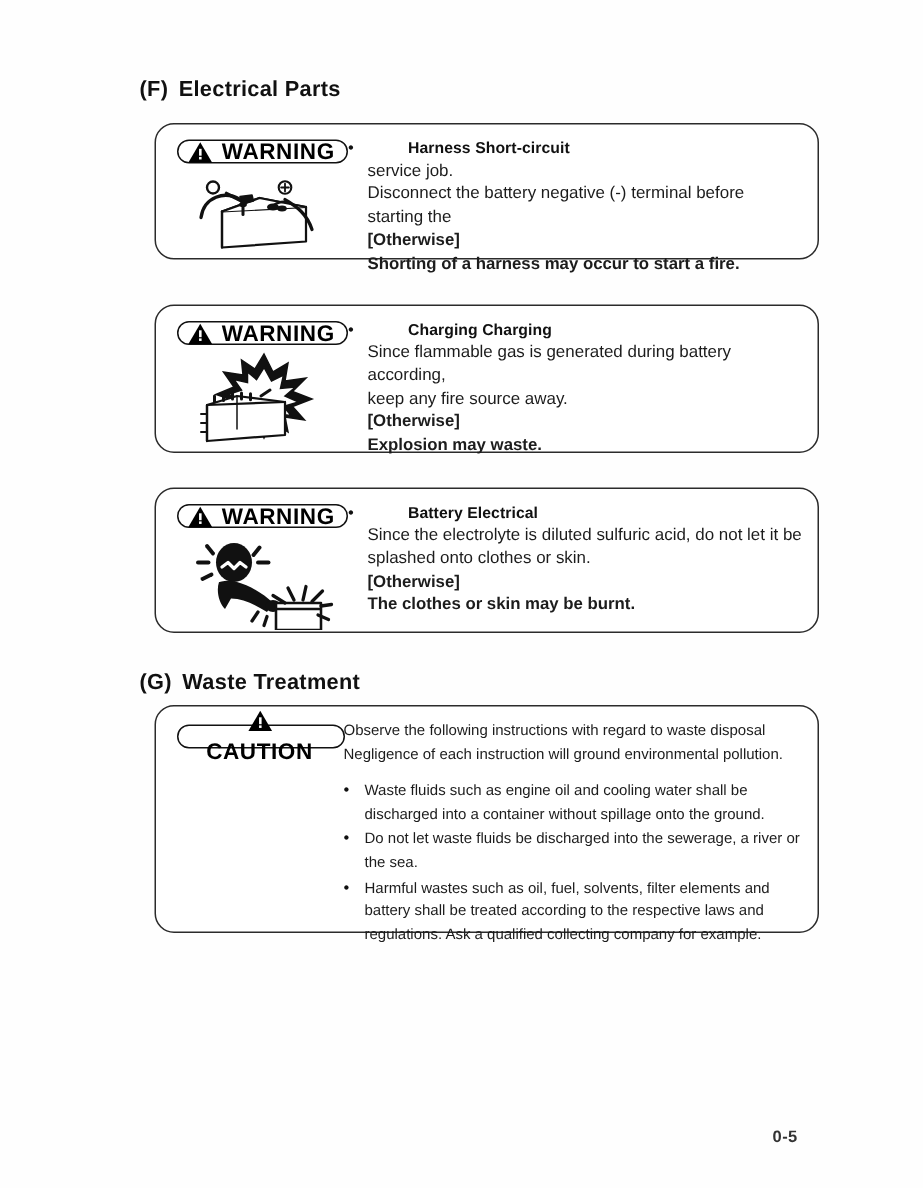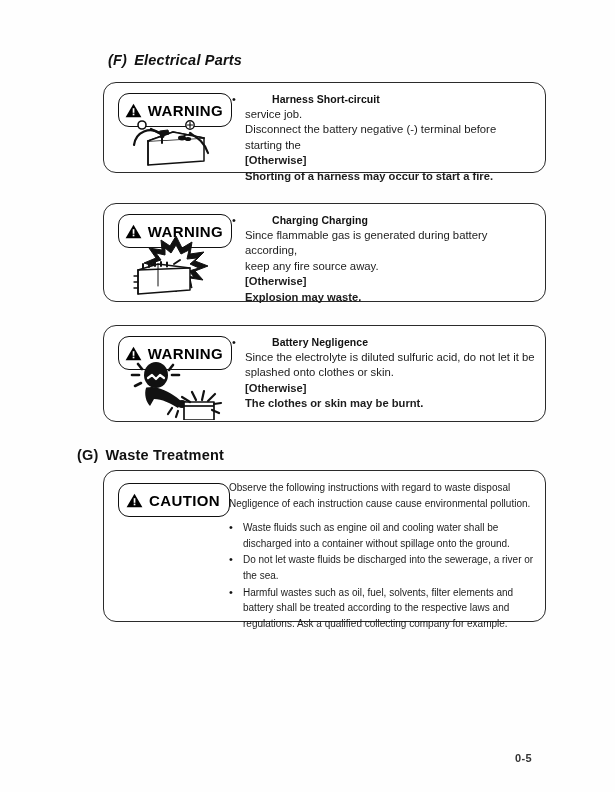--- a/index.html
+++ b/index.html
@@ -43,21 +43,21 @@
     background: #ffffff;
     box-sizing: border-box;
   }
 
   
   .badge {
     position: absolute;
     border: 1.6px solid #111;
     border-radius: 11px;
     background: #fff;
-    height: 34px;
+    height: 16px;
     display: flex;
     align-items: center;
     justify-content: center;
     gap: 6px;
     padding: 0 9px 0 7px;
     box-sizing: border-box;
   }
   .badge .badge-text {
     font-size: 15px;
     font-weight: bold;
@@ -146,21 +146,21 @@
     font-weight: bold;
     color: #333;
     letter-spacing: 0.3px;
   }
 </style>
 </head>
 <body>
 
 <div class="page">
 
-  <div class="section-heading" style="left:108px; top:52px;font-style:italic;">
+  <div class="section-heading" style="left:93px; top:52px;">
     <span class="sec-letter">(F)</span><span>Electrical Parts</span>
   </div>
 
   <div class="panel" style="left:103px; top:82px; width:443px; height:91px;">
 
     <div class="badge" style="left:14px; top:10px; width:114px;">
       <svg class="tri-icon" width="17" height="15" viewBox="0 0 17 15">
         <polygon points="8.5,0.8 16.4,14.3 0.6,14.3" fill="#000"></polygon>
         <rect x="7.7" y="5.2" width="1.7" height="4.6" fill="#fff"></rect>
         <rect x="7.7" y="10.6" width="1.7" height="1.7" fill="#fff"></rect>
@@ -300,48 +300,48 @@
         <path d="M92 52 L99 55"></path>
         <path d="M52 50 L48 56"></path>
         <path d="M58 53 L56 59"></path>
       </g>
     </svg>
 
     <div class="txt-col" style="left:128px; top:9px; width:306px;">
       <div class="bullet-row">
         <span class="bullet-dot">•</span>
         <div class="bullet-body">
-          <div class="b-title">Battery Negligence</div>
+          <div class="b-title">Battery Electrical</div>
           <div class="b-line">Since the electrolyte is diluted sulfuric acid, do not let it be</div>
           <div class="b-line">splashed onto clothes or skin.</div>
           <div class="b-line bold">[Otherwise]</div>
           <div class="b-line bold">The clothes or skin may be burnt.</div>
         </div>
       </div>
     </div>
   </div>
 
-  <div class="section-heading" style="left:77px; top:447px;">
+  <div class="section-heading" style="left:93px; top:447px;">
     <span class="sec-letter">(G)</span><span>Waste Treatment</span>
   </div>
 
   <div class="panel" style="left:103px; top:470px; width:443px; height:152px;">
 
-    <div class="badge" style="left:14px; top:12px; width:112px;">
+    <div class="badge" style="left:14px; top:12px; width:112px;flex-direction:column;">
       <svg class="tri-icon" width="17" height="15" viewBox="0 0 17 15">
         <polygon points="8.5,0.8 16.4,14.3 0.6,14.3" fill="#000"></polygon>
         <rect x="7.7" y="5.2" width="1.7" height="4.6" fill="#fff"></rect>
         <rect x="7.7" y="10.6" width="1.7" height="1.7" fill="#fff"></rect>
       </svg>
       <span class="badge-text">CAUTION</span>
     </div>
 
     <div class="txt-col" style="left:125px; top:9px; width:306px;">
       <div class="c-para">Observe the following instructions with regard to waste disposal</div>
-      <div class="c-para">Negligence of each instruction cause cause environmental pollution.</div>
+      <div class="c-para">Negligence of each instruction will ground environmental pollution.</div>
 
       <div class="c-list">
         <div class="c-item">
           <span class="bullet-dot">•</span>
           <span class="c-text">Waste fluids such as engine oil and cooling water shall be discharged into a container without spillage onto the ground.</span>
         </div>
         <div class="c-item">
           <span class="bullet-dot">•</span>
           <span class="c-text">Do not let waste fluids be discharged into the sewerage, a river or the sea.</span>
         </div>

